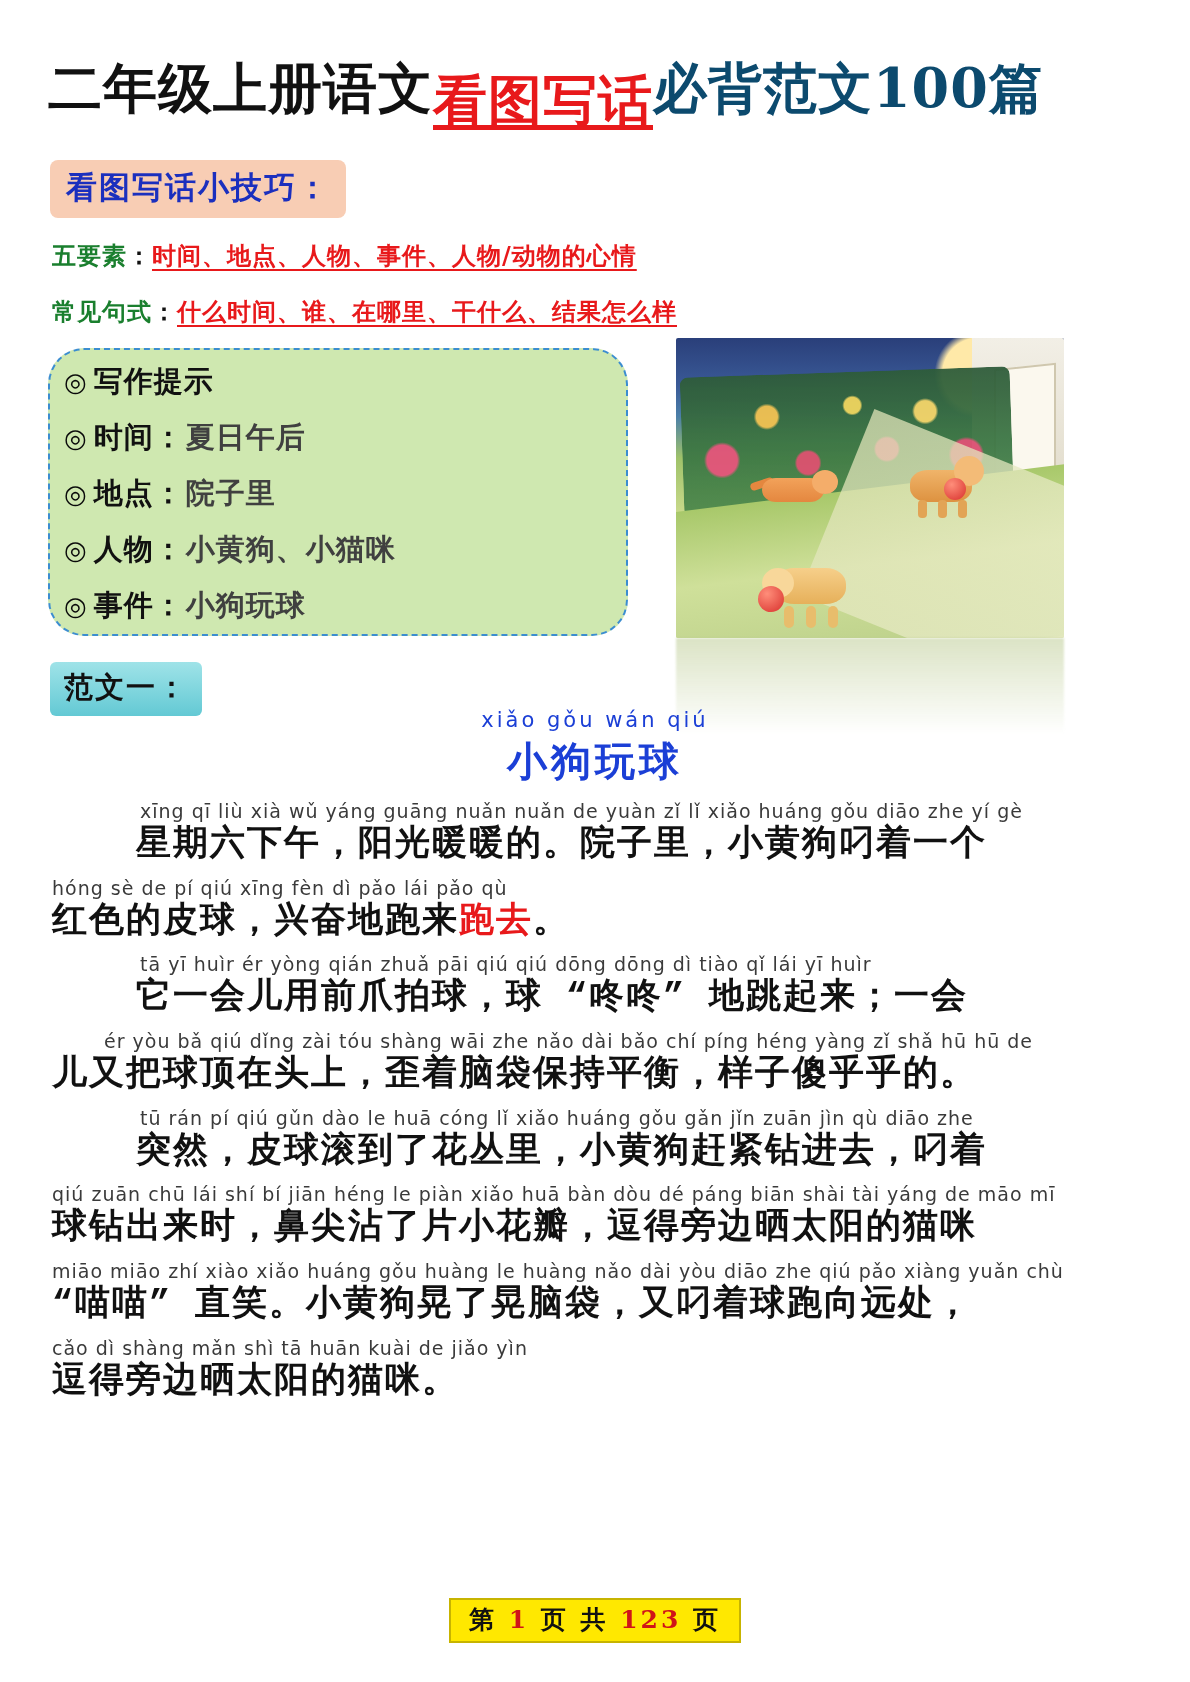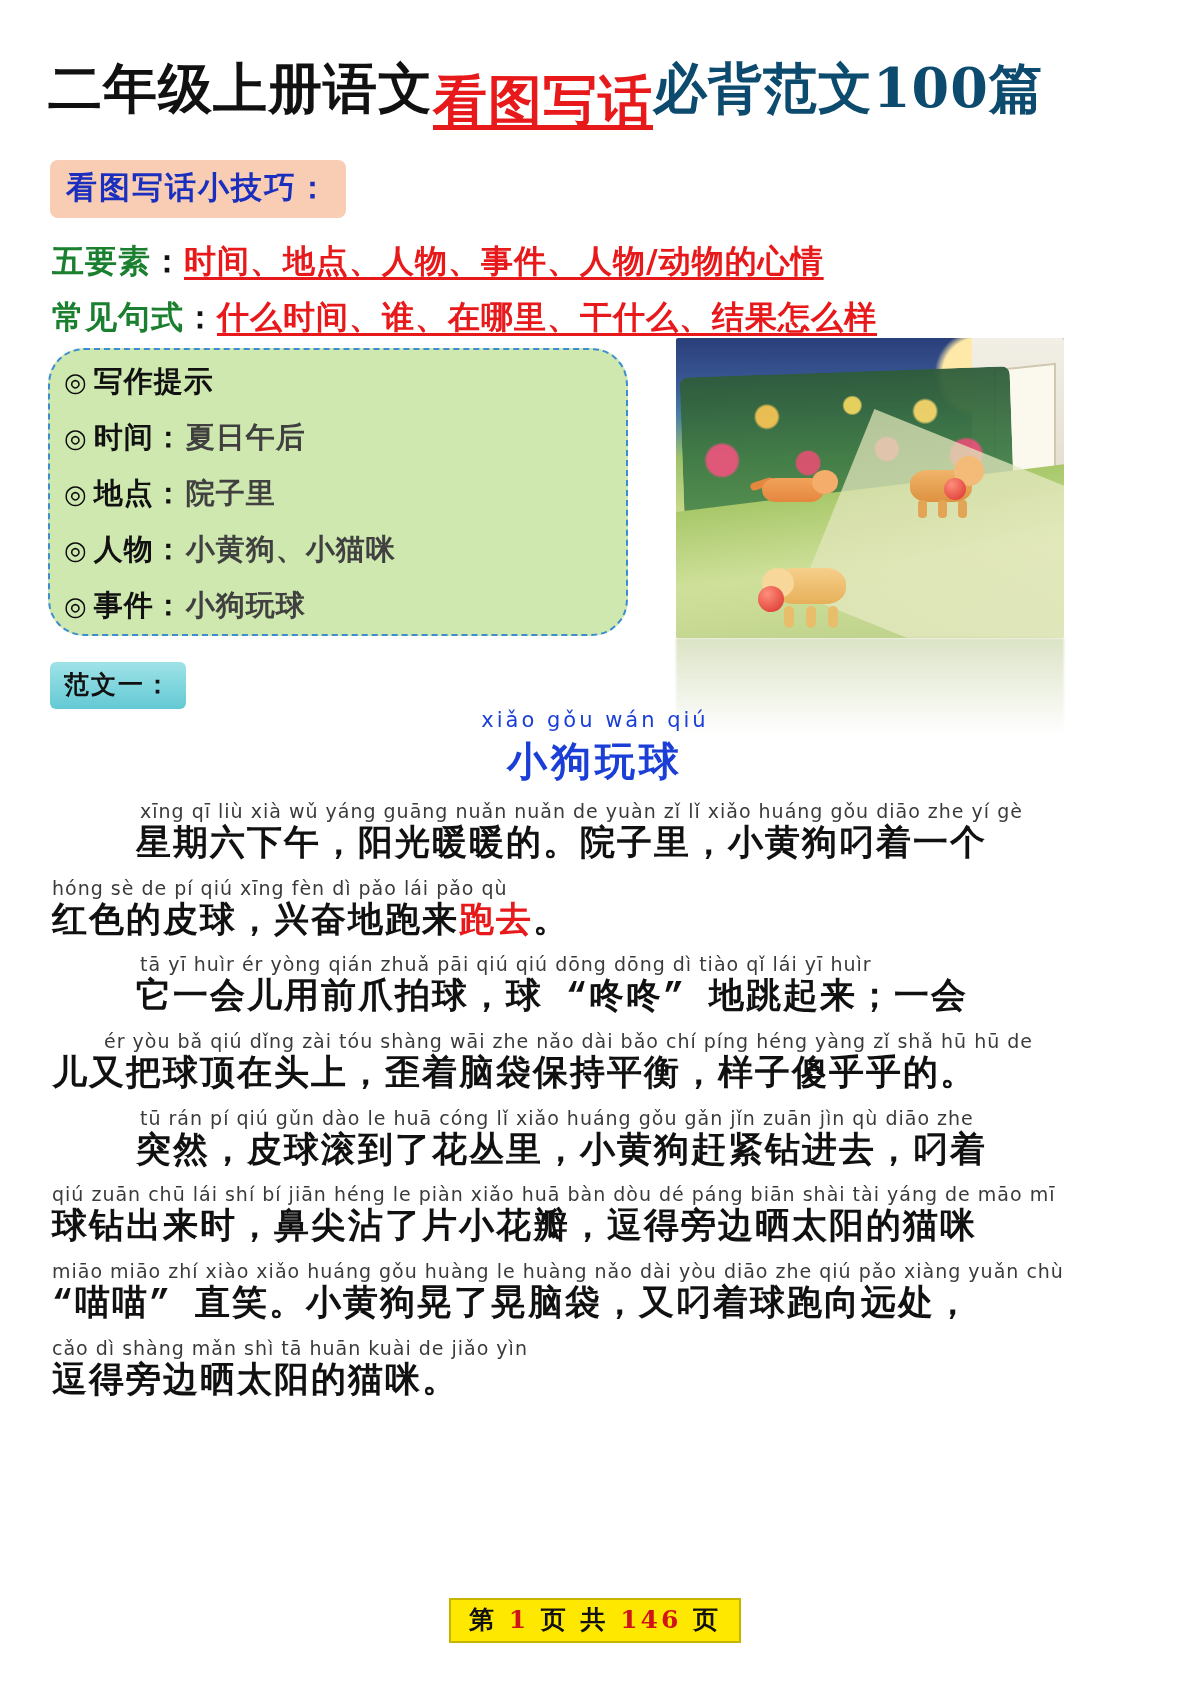--- a/index.html
+++ b/index.html
@@ -62,21 +62,21 @@
     color: #1b2fbe;
     letter-spacing: 2px;
   }
 
   .kv-line {
     position: absolute;
     left: 52px;
     white-space: nowrap;
     font-family: "DejaVu Serif", serif;
     font-weight: bold;
-    font-size: 32px;
+    font-size: 24px;
     letter-spacing: 1px;
   }
   .kv-line.l1 { top: 240px; }
   .kv-line.l2 { top: 296px; }
   .kv-key { color: #1a7f2e; }
   .kv-colon { color: #111; }
   .kv-val {
     color: #e8191b;
     text-decoration: underline;
     text-decoration-color: #e8191b;
@@ -271,21 +271,21 @@
   
   .sample-label {
     position: absolute;
     left: 50px;
     top: 662px;
     background: linear-gradient(180deg,#9fe3e8,#63c9d4);
     border-radius: 6px;
     padding: 6px 14px 8px 14px;
     font-family: "DejaVu Serif", serif;
     font-weight: bold;
-    font-size: 25px;
+    font-size: 29px;
     color: #111;
     letter-spacing: 2px;
   }
 
   
   .article-title {
     position: absolute;
     left: 0;
     top: 708px;
     width: 1190px;
@@ -486,16 +486,16 @@
     </div>
 
     <div class="line">
       <div class="py-row">cǎo  dì shàng mǎn  shì   tā  huān kuài  de  jiǎo  yìn</div>
       <div class="han-row">逗得旁边晒太阳的猫咪。</div>
     </div>
 
   </div>
 
   <div class="footer">
-    <span class="pill"><span class="blk">第</span> <span>1</span> <span class="blk">页 共</span> <span>146</span> <span class="blk">页</span></span>
+    <span class="pill"><span class="blk">第</span> <span>1</span> <span class="blk">页 共</span> <span>123</span> <span class="blk">页</span></span>
   </div>
 
 </div>
 
 </body></html>

